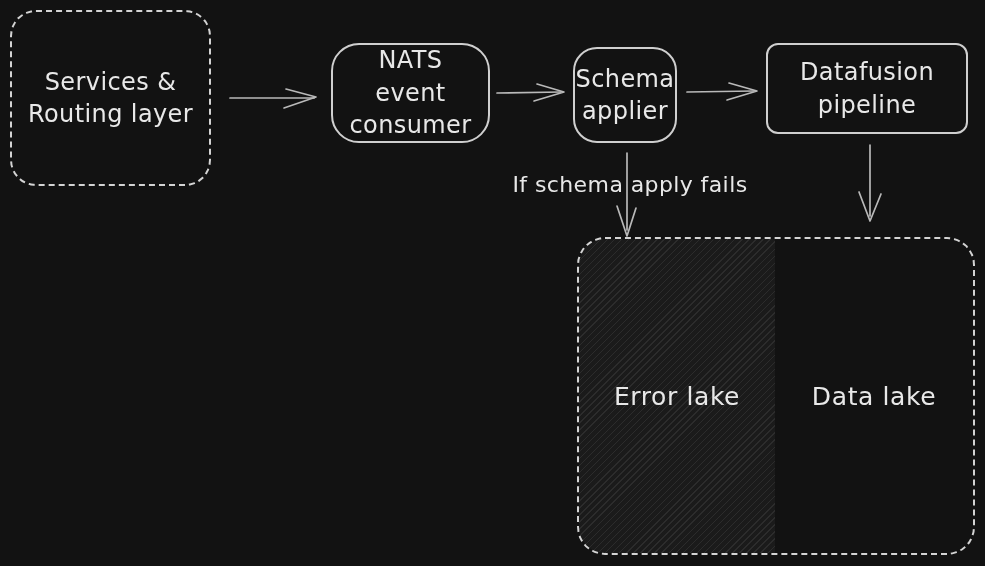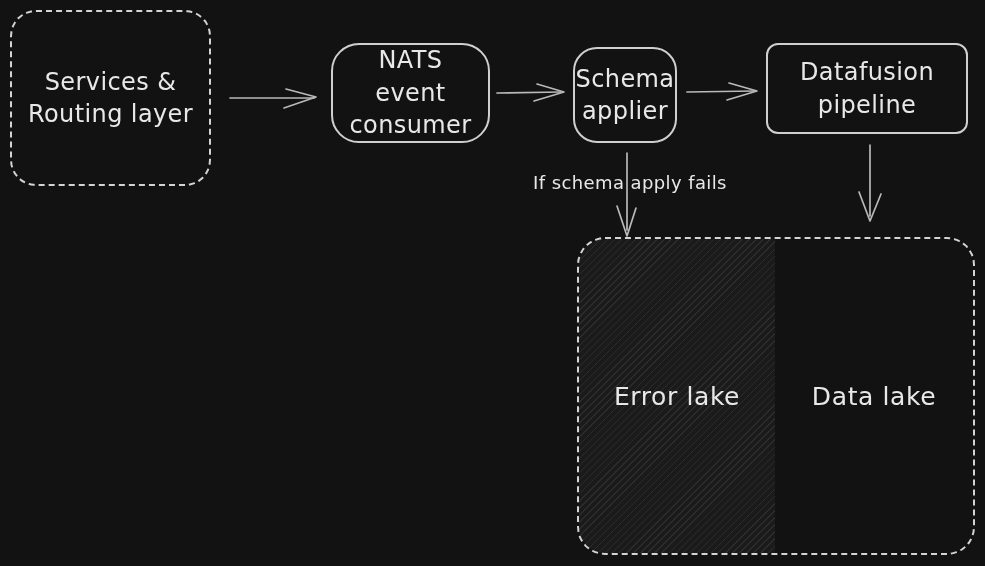--- a/index.html
+++ b/index.html
@@ -49,21 +49,21 @@
     left:0;width:196px;
     background:
       repeating-linear-gradient(135deg,
         rgba(255,255,255,0.09) 0px, rgba(255,255,255,0.09) 1px,
         rgba(255,255,255,0.015) 1px, rgba(255,255,255,0.015) 5px),
       rgba(255,255,255,0.025);
   }
   .lake-data{left:196px;right:0;}
   .edge-label{
     position:absolute;left:505px;top:172px;width:250px;
-    text-align:center;font-size:18px;letter-spacing:.4px;
+    text-align:center;font-size:22px;letter-spacing:.4px;
     color:var(--text);
   }
   svg.arrows{position:absolute;left:0;top:0;pointer-events:none;}
   svg.arrows path, svg.arrows polyline{
     fill:none;stroke:var(--arrow);stroke-width:1.7;
     stroke-linecap:round;stroke-linejoin:round;
   }
 </style>
 </head>
 <body>

